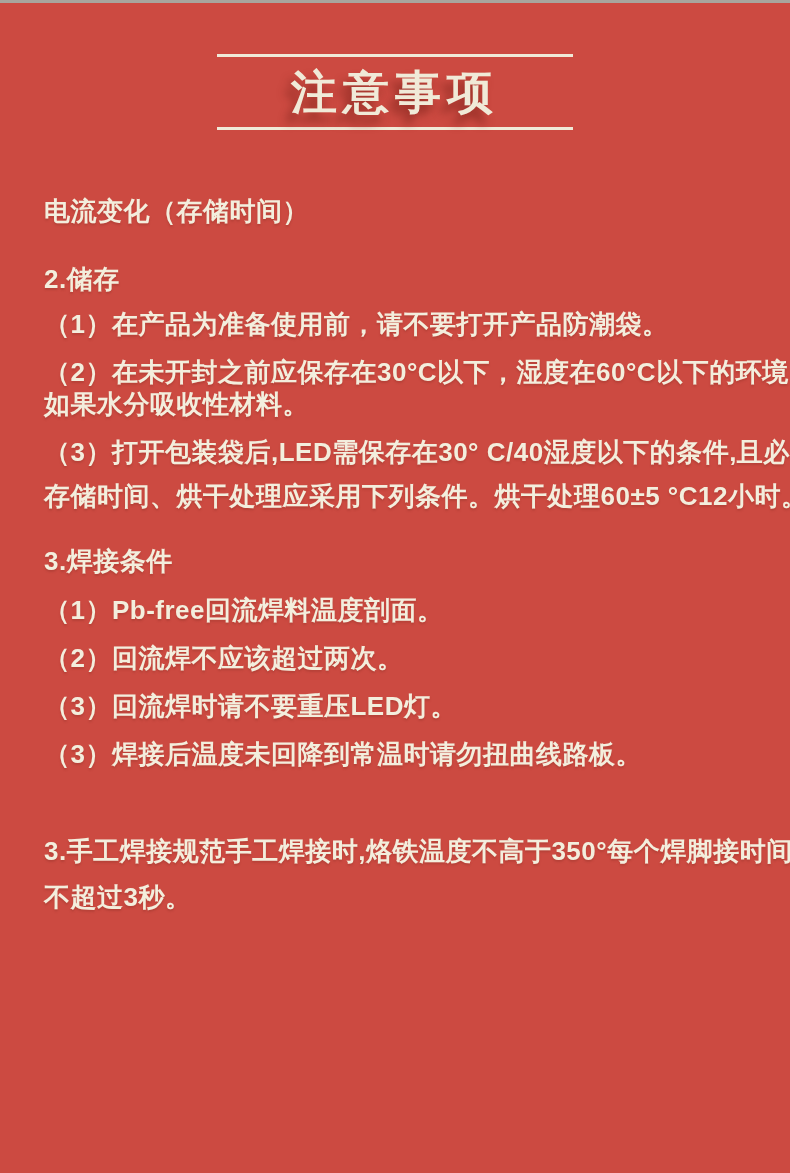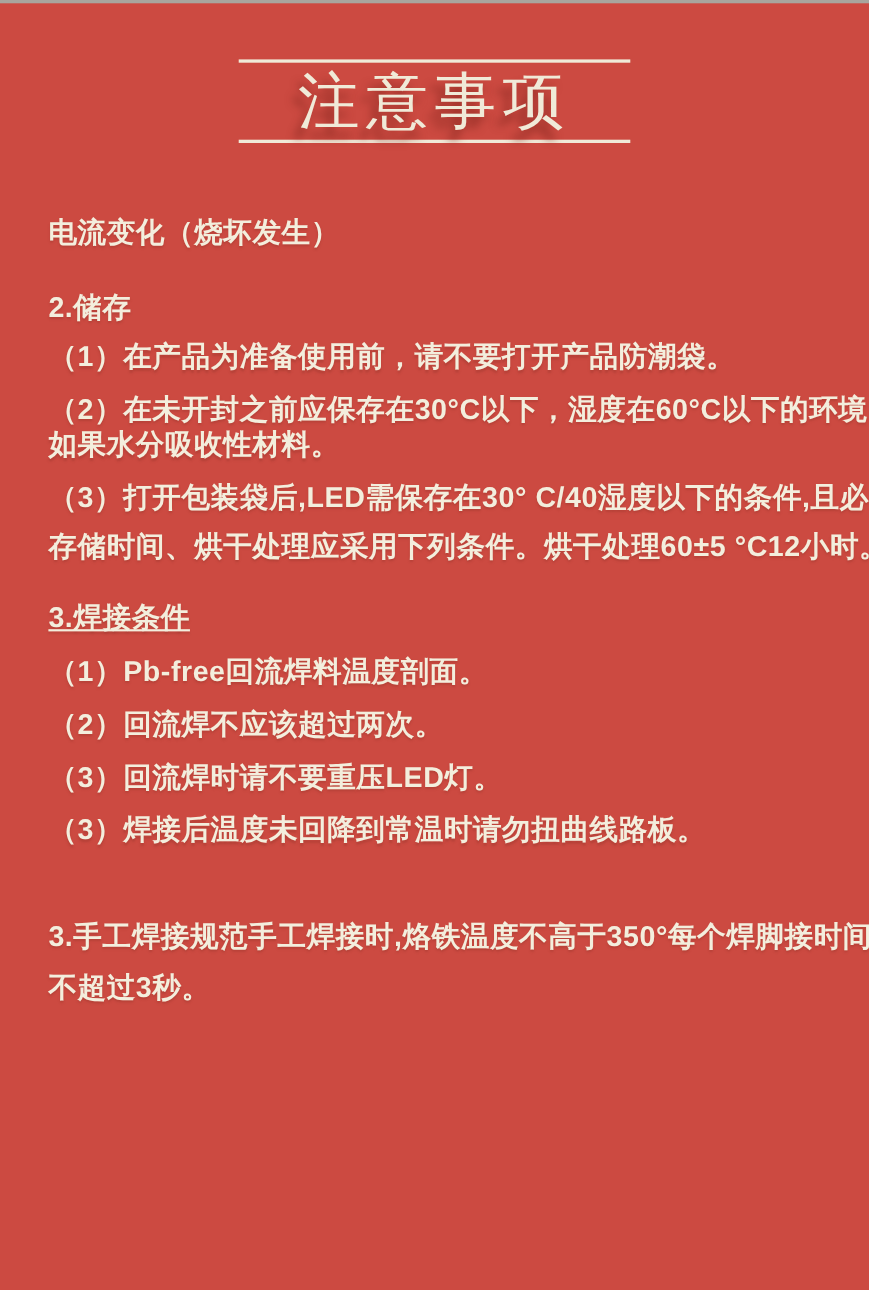--- a/index.html
+++ b/index.html
@@ -20,22 +20,22 @@
   }
   .title-block {
     width: 356px;
     margin: 51px auto 0 auto;
     border-top: 3px solid #f0ead8;
     border-bottom: 3px solid #f0ead8;
     padding: 9px 0;
     text-align: center;
   }
   .title-text {
-    font-size: 56px;
-    font-weight: normal;
+    font-size: 46px;
+    font-weight: bold;
     color: #f0ead8;
     letter-spacing: 6px;
     line-height: 52px;
     text-shadow: -6px 9px 8px rgba(140, 42, 34, 0.85);
     white-space: nowrap;
   }
   .content {
     padding: 0 30px 0 44px;
   }
   .para {
@@ -48,36 +48,36 @@
   .para .ln {
     white-space: nowrap;
   }
   .loose { line-height: 46px; }
   .tight { line-height: 32px; }
   .heading { line-height: 34px; }
   .mt-first { margin-top: 58px; }
   .mt-sm  { margin-top: 12px; }
   .mt-md  { margin-top: 16px; }
   .mt-lg  { margin-top: 28px; }
-  .mt-xl  { margin-top: 32px; text-decoration: underline; }
+  .mt-xl  { margin-top: 32px; }
   .mt-xxl { margin-top: 58px; }
 </style>
 </head>
 <body>
 
 <div class="top-strip"></div>
 
 <div class="title-block">
   <div class="title-text">注意事项</div>
 </div>
 
 <div class="content">
 
   <div class="para loose mt-first">
-    <div class="ln">电流变化（烧坏发生）</div>
+    <div class="ln">电流变化（存储时间）</div>
   </div>
 
   <div class="para heading mt-lg">
     <div class="ln">2.储存</div>
   </div>
 
   <div class="para tight mt-sm">
     <div class="ln">（1）在产品为准备使用前，请不要打开产品防潮袋。</div>
   </div>
 

